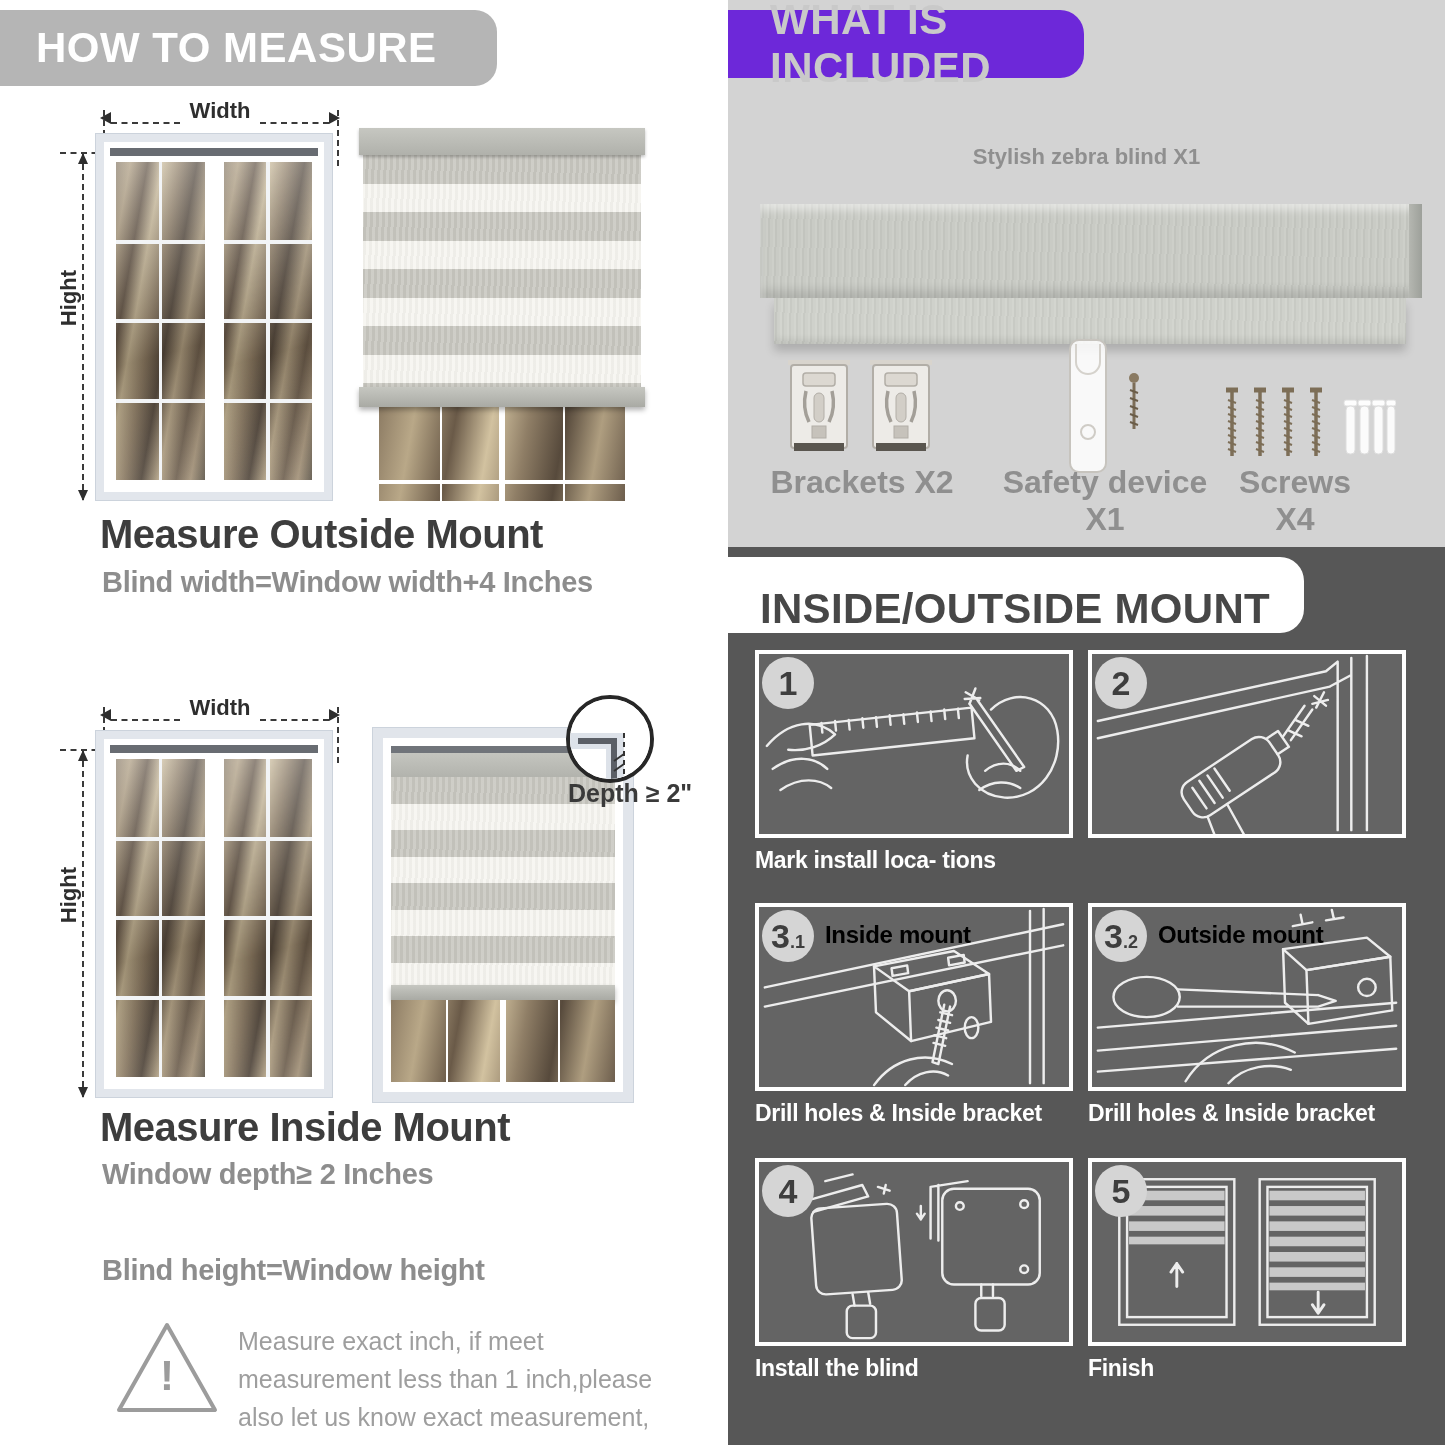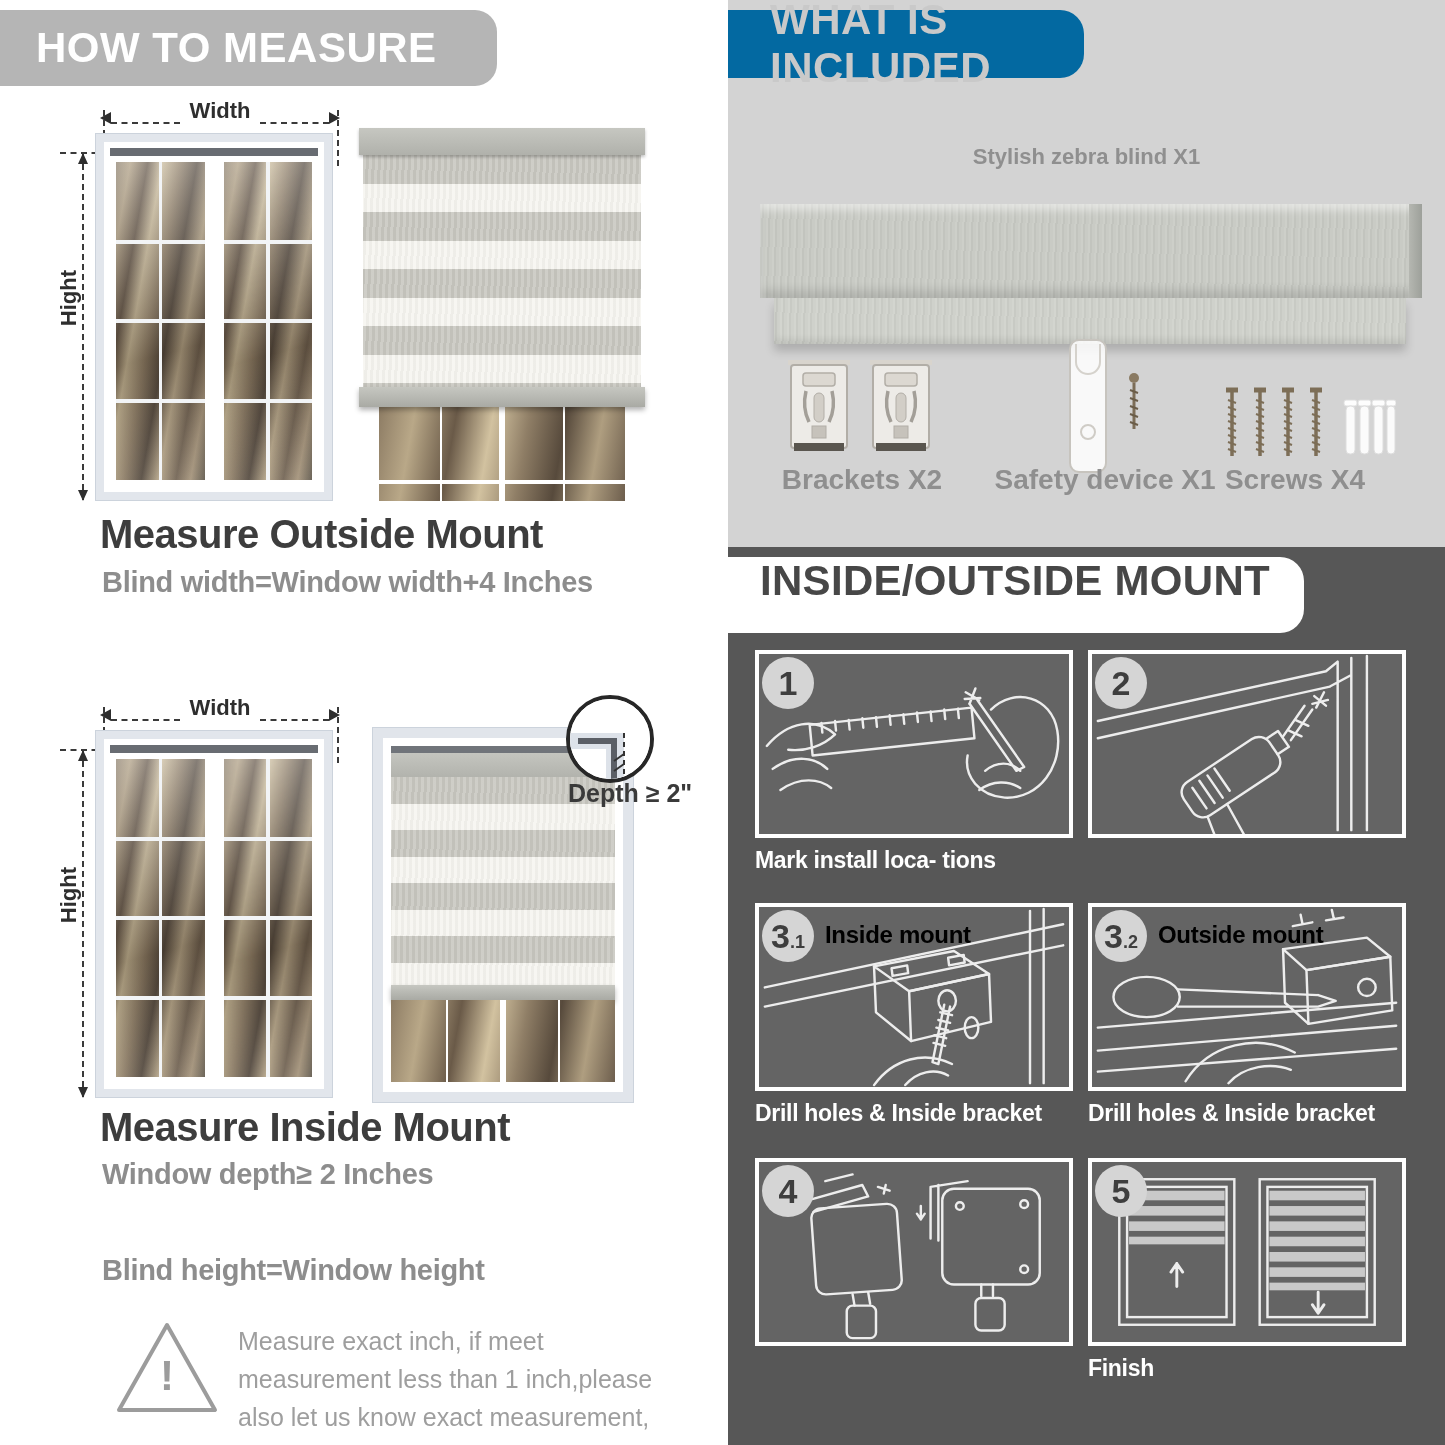--- a/index.html
+++ b/index.html
@@ -76,38 +76,38 @@
   .magnifier{position:absolute;left:194px;top:-32px;width:88px;height:88px;border-radius:50%;
     border:4px solid #272727;background:#fff;overflow:hidden;z-index:3}
   .depth-label{position:absolute;left:196px;top:52px;font-size:25px;font-weight:700;color:#3a3a3a;white-space:nowrap;z-index:3}
 
   
   .warn-wrap{position:absolute;left:112px;top:1318px;width:110px;height:100px}
   .warn-text{position:absolute;left:238px;top:1322px;width:430px;font-size:25px;font-weight:500;color:#9e9e9e;line-height:38px}
 
   
   #col-right-top{position:absolute;left:728px;top:0;width:717px;height:547px;background:#d3d3d3}
-  .banner-white-top{position:absolute;left:0;top:10px;width:356px;height:68px;background:#0369a1;
+  .banner-white-top{position:absolute;left:0;top:10px;width:356px;height:68px;background:#6d28d9;
     border-radius:0 24px 24px 0;display:flex;align-items:center;padding-left:42px;
     color:#c9c9c9;font-size:42px;font-weight:700;letter-spacing:.5px}
   .blind-label{position:absolute;left:0;top:144px;width:717px;text-align:center;font-size:22px;font-weight:700;color:#8f8f8f}
   .bar-main{position:absolute;left:32px;top:204px;width:662px;height:94px;background:
     repeating-linear-gradient(92deg,#cdcfc9 0 2px,#c2c4be 2px 4px,#c9cbc5 4px 7px);
     box-shadow:inset 0 6px 8px rgba(255,255,255,.5),inset 0 -8px 10px rgba(0,0,0,.12)}
   .bar-main::after{content:"";position:absolute;right:0;top:0;bottom:0;width:13px;background:linear-gradient(to right,#b5b7b1,#9da09a)}
   .bar-low{position:absolute;left:46px;top:298px;width:632px;height:46px;background:
     repeating-linear-gradient(92deg,#d3d5cf 0 2px,#c8cac4 2px 4px,#cfd1cb 4px 7px);
     box-shadow:0 7px 9px rgba(0,0,0,.18),inset 0 -5px 6px rgba(0,0,0,.08)}
   .inc-icon{position:absolute}
-  .inc-label{position:absolute;top:464px;font-size:28px;font-weight:700;color:#8f8f8f;text-align:center}
+  .inc-label{position:absolute;top:464px;font-size:32px;font-weight:700;color:#8f8f8f;text-align:center}
 
   
   #col-right-bottom{position:absolute;left:728px;top:547px;width:717px;height:898px;background:#575757}
   .banner-white-dark{position:absolute;left:0;top:10px;width:576px;height:76px;background:#fff;
-    border-radius:0 24px 24px 0;display:flex;align-items:flex-start;padding-left:32px;
+    border-radius:0 24px 24px 0;display:flex;align-items:flex-end;padding-left:32px;
     color:#474747;font-size:42px;font-weight:700;letter-spacing:.3px}
   .step{position:absolute;width:318px}
   .panel{width:318px;height:188px;border:4px solid #fff;background:#646464;position:relative;overflow:hidden}
   .panel svg.art{position:absolute;inset:0;width:100%;height:100%}
   .badge{position:absolute;top:3px;left:3px;width:52px;height:52px;border-radius:50%;background:#d5d5d5;
     display:flex;align-items:center;justify-content:center;color:#3e3e3e;font-size:34px;font-weight:700;z-index:2}
   .badge .sub{font-size:18px;margin-top:13px}
   .panel-title{position:absolute;left:66px;top:14px;font-size:24px;font-weight:700;color:#000000;z-index:2;letter-spacing:-.3px}
   .caption{margin-top:9px;font-size:23px;font-weight:700;color:#fff;letter-spacing:-.3px}
 </style>
@@ -421,20 +421,21 @@
               <circle cx="272" cy="112" r="4"></circle>
             <path d="M228,128 v12 M240,128 v12"></path>
             <rect x="222" y="142" width="30" height="34" rx="6"></rect>
             <path d="M166,46 v14 M166,60 l-4,-6 M166,60 l4,-6"></path>
           </g>
         </svg>
         <div class="badge">
             <span>4</span>
           </div>
       </div>
+      <div class="caption">Install the blind</div>
     </div>
 
     <div class="step" style="left:360px;top:611px">
       <div class="panel">
         <svg class="art" viewBox="0 0 318 188" preserveAspectRatio="none">
           <g stroke="#ededed" stroke-width="2.5" fill="none">
             <rect x="28" y="18" width="118" height="152"></rect>
             <rect x="36" y="26" width="102" height="136"></rect>
             <rect x="172" y="18" width="118" height="152"></rect>
             <rect x="180" y="26" width="102" height="136"></rect>

